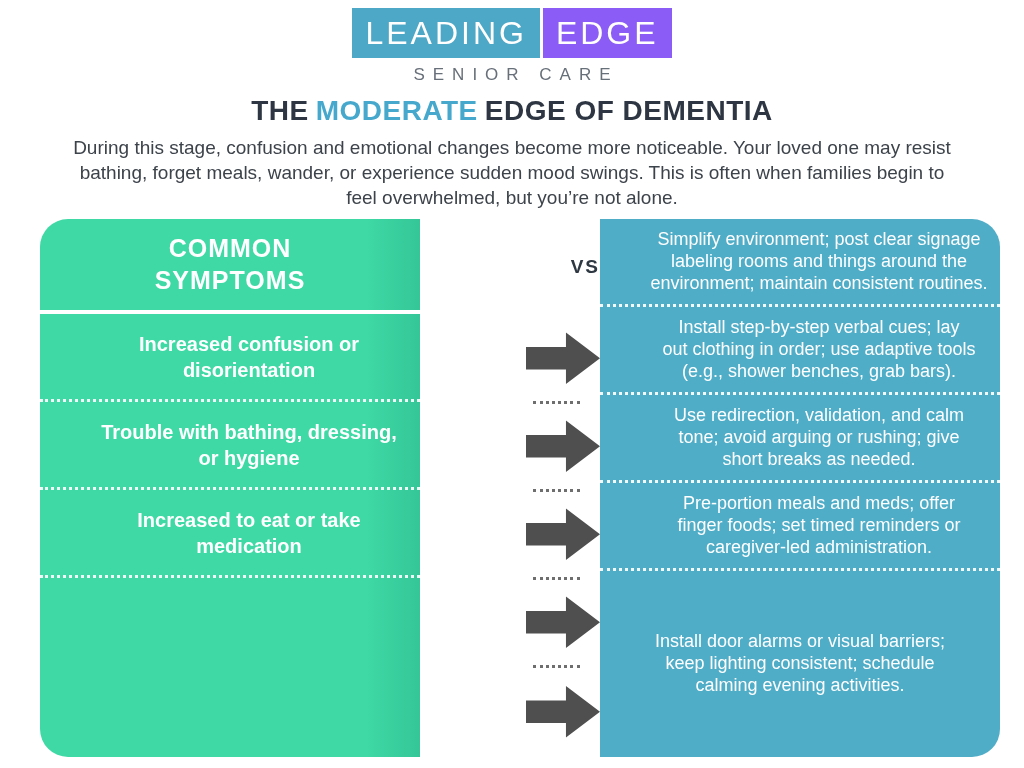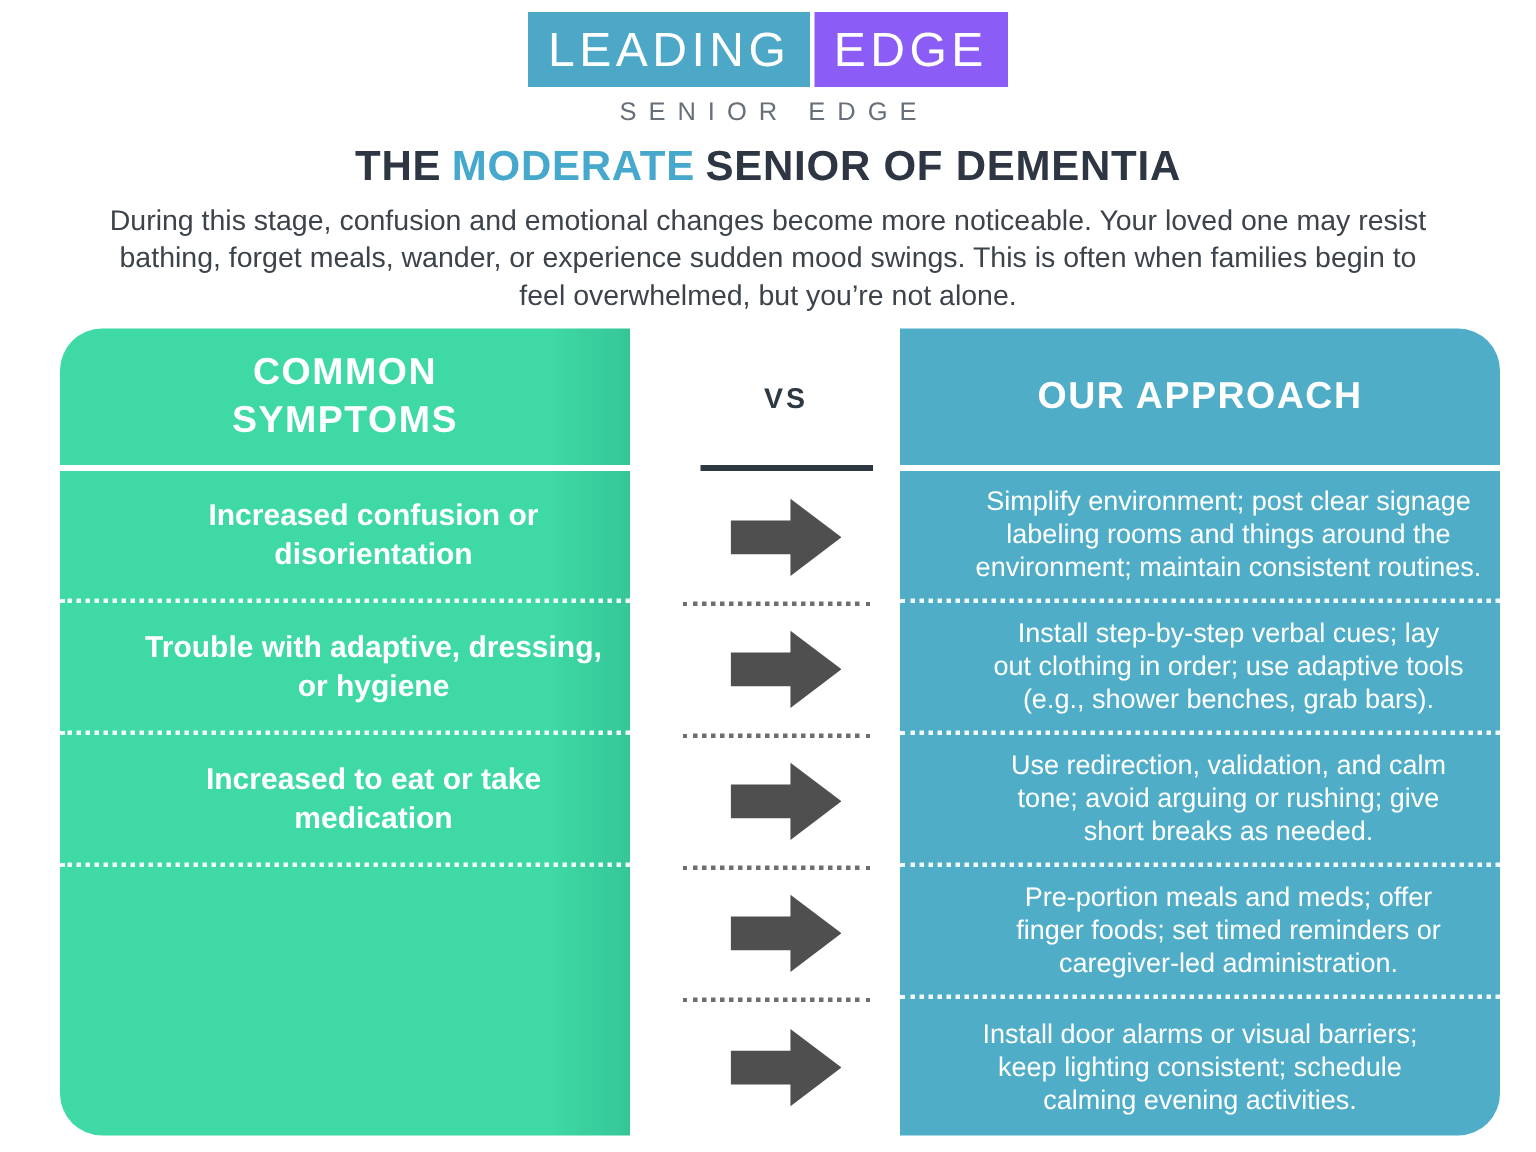--- a/index.html
+++ b/index.html
@@ -31,21 +31,21 @@
     margin:8px auto 0; max-width:1004px; white-space:pre-line;
   }
 
   
   .table { display:flex; margin:9px 24px 0 40px; height:538px; }
   .col { display:flex; flex-direction:column; }
   .col-left  {
     width:380px; border-radius:28px 0 0 28px;
     background:linear-gradient(90deg,#3ed9a5 0%,#3ed9a5 86%,#35c697 100%);
   }
-  .col-mid   { width:180px; background:#ffffff; }
+  .col-mid   { width:180px; background:#ffffff;align-items:flex-end; }
   .col-right { width:400px; border-radius:0 28px 28px 0; background:#4fadc8; }
 
   .col-header {
     height:95px; flex:0 0 95px; border-bottom:4px solid #ffffff;
     display:flex; align-items:center; justify-content:center; text-align:center;
     color:#ffffff; font-weight:700; font-size:25px; letter-spacing:1px;
     line-height:1.25; white-space:pre-line;
   }
 
   .cell {
@@ -86,37 +86,37 @@
   }
 </style>
 </head>
 <body>
 
 <header>
   <div class="logo-row">
     <span class="logo-block logo-blue">LEADING</span>
     <span class="logo-block logo-green">EDGE</span>
   </div>
-  <div class="logo-sub">SENIOR EDGE</div>
+  <div class="logo-sub">SENIOR CARE</div>
 
-  <h1 class="title"><span>THE</span><span class="hl">MODERATE</span><span>SENIOR OF DEMENTIA</span></h1>
+  <h1 class="title"><span>THE</span><span class="hl">MODERATE</span><span>EDGE OF DEMENTIA</span></h1>
 
   <p class="intro">During this stage, confusion and emotional changes become more noticeable. Your loved one may resist
 bathing, forget meals, wander, or experience sudden mood swings. This is often when families begin to
 feel overwhelmed, but you’re not alone.</p>
 </header>
 
 <main class="table">
 
   <section class="col col-left">
     <div class="col-header">COMMON
 SYMPTOMS</div>
     <div class="cell sym sep">Increased confusion or
 disorientation</div>
-    <div class="cell sym sep">Trouble with adaptive, dressing,
+    <div class="cell sym sep">Trouble with bathing, dressing,
 or hygiene</div>
     <div class="cell sym sep">Increased to eat or take
 medication</div>
   </section>
 
   <section class="col col-mid">
     <div class="mid-header">
       <span class="vs">VS</span>
       <span class="vs-line"></span>
     </div>
@@ -131,21 +131,20 @@
       </div>
     <div class="mid-cell sep">
         <span class="arrow"></span>
       </div>
     <div class="mid-cell last">
         <span class="arrow"></span>
       </div>
   </section>
 
   <section class="col col-right">
-    <div class="col-header">OUR APPROACH</div>
     <div class="cell app sep">Simplify environment; post clear signage
 labeling rooms and things around the
 environment; maintain consistent routines.</div>
     <div class="cell app sep">Install step-by-step verbal cues; lay
 out clothing in order; use adaptive tools
 (e.g., shower benches, grab bars).</div>
     <div class="cell app sep">Use redirection, validation, and calm
 tone; avoid arguing or rushing; give
 short breaks as needed.</div>
     <div class="cell app sep">Pre-portion meals and meds; offer

